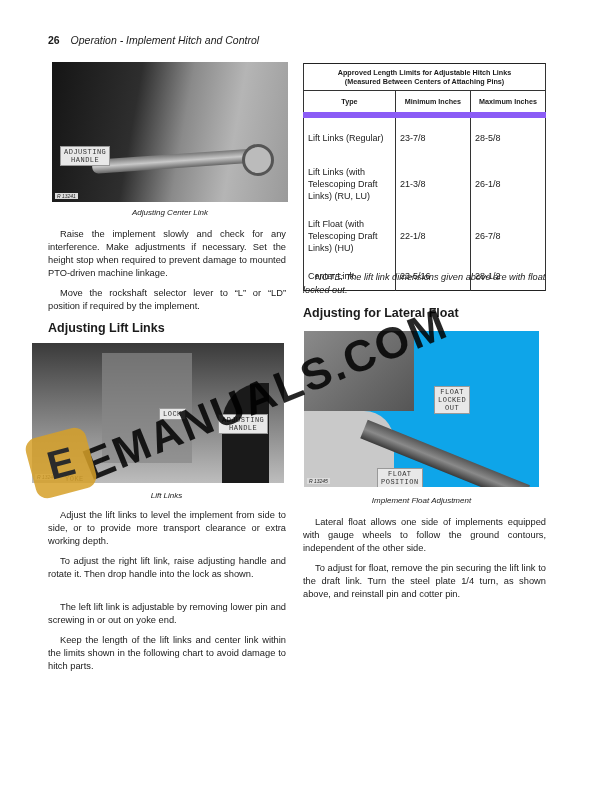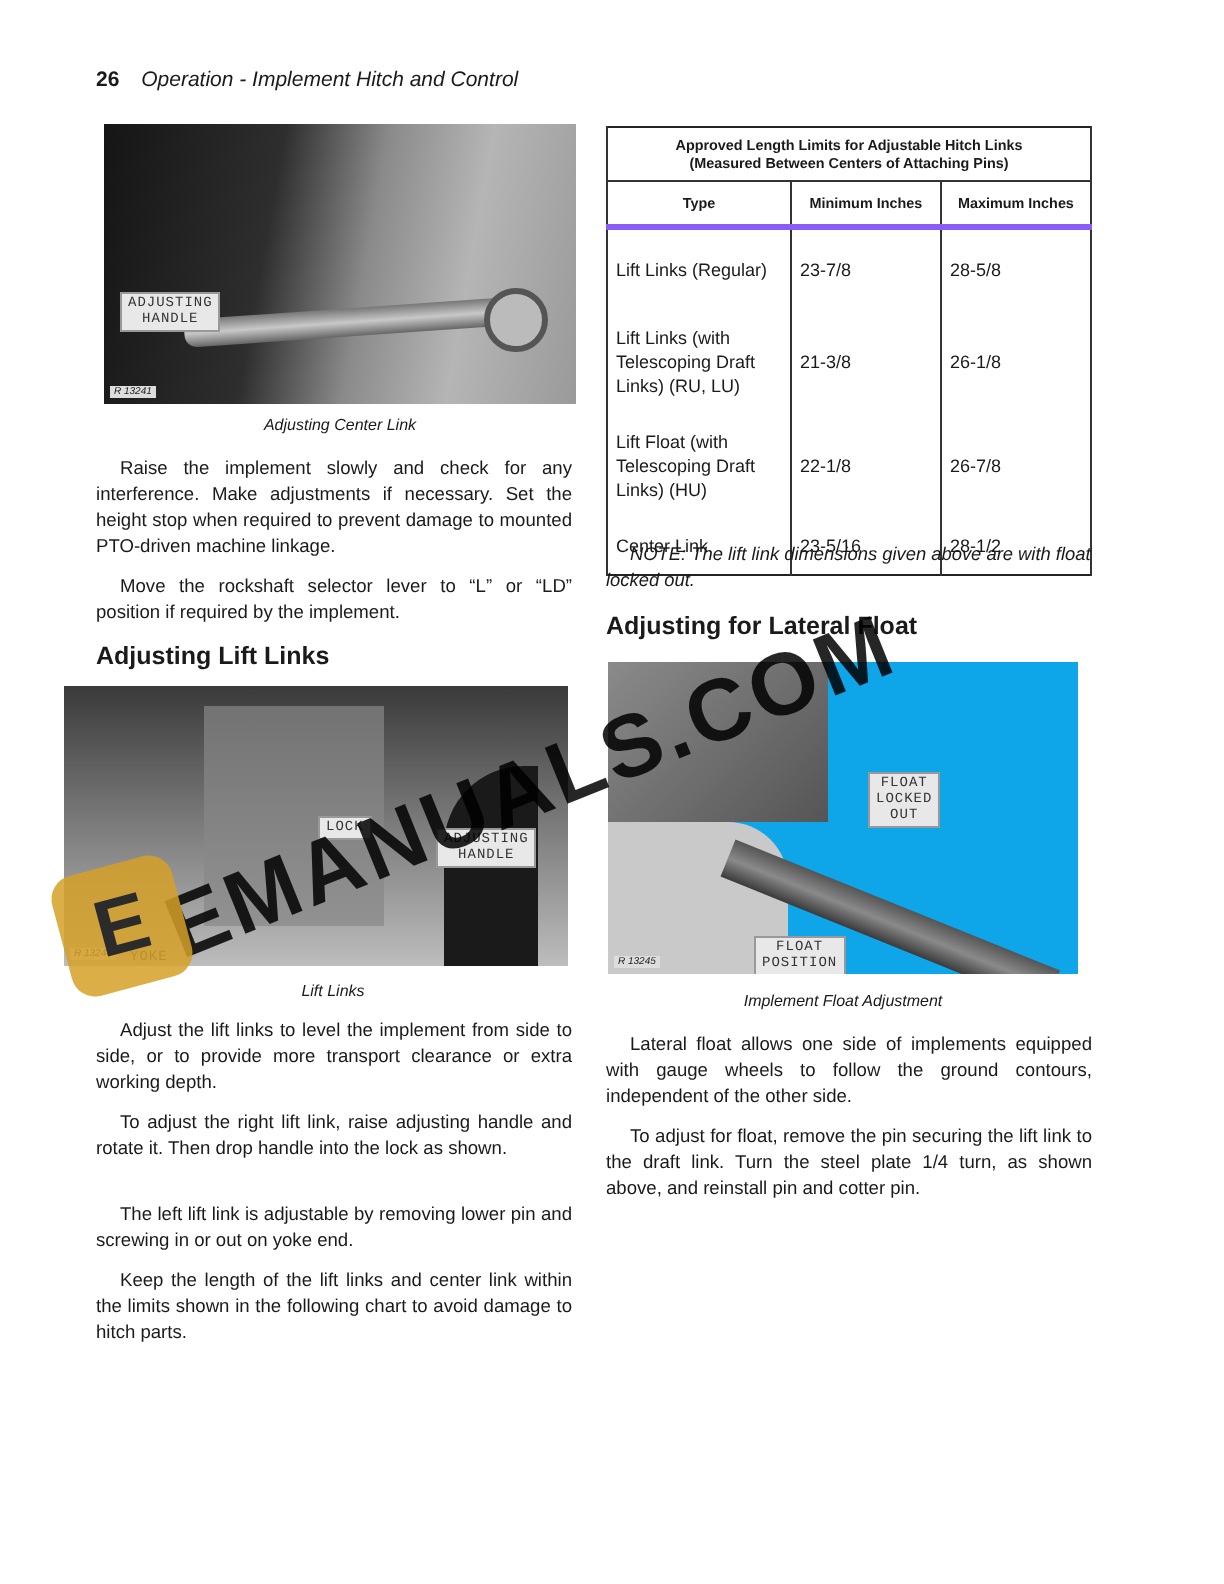--- a/index.html
+++ b/index.html
@@ -15,21 +15,21 @@
   .photo .code { position:absolute; left:3px; bottom:3px; background:#ddd; color:#222; font-size:5px; padding:0 2px; font-style:italic; }
   .caption { position:absolute; font-size:8px; font-style:italic; text-align:center; }
 
   .para { position:absolute; font-size:9.3px; line-height:13px; text-align:justify; }
   .para .indent { display:inline-block; width:12px; }
   .h2 { position:absolute; font-size:12.5px; font-weight:bold; }
 
   table.spec { position:absolute; left:303px; top:63px; width:243px; border-collapse:collapse; border:1.5px solid #222; font-size:9px; }
   table.spec th, table.spec td { border-left:1px solid #333; border-right:1px solid #333; }
   table.spec .title-row th { font-size:7.2px; font-weight:bold; text-align:center; padding:4px 2px; border-bottom:1px solid #333; line-height:9px; }
-  table.spec .head-row th { font-size:7.2px; font-weight:bold; text-align:center; padding:6px 2px; border-bottom:3px solid #8b5cf6; }
+  table.spec .head-row th { font-size:7.2px; font-weight:bold; text-align:center; padding:6px 2px; border-bottom:6px solid #8b5cf6; }
   table.spec td { vertical-align:middle; padding:4px 4px; line-height:12px; }
   table.spec td.num { }
 
   .note { position:absolute; left:303px; top:271px; width:243px; font-size:9.2px; line-height:13px; font-style:italic; }
 
   .wm-text { position:absolute; font-size:44px; font-weight:bold; color:rgba(0,0,0,0.85); transform:rotate(-22deg); transform-origin:left bottom; letter-spacing:2px; pointer-events:none; }
   .wm-logo { position:absolute; left:30px; top:432px; width:62px; height:62px; background:rgba(214,160,40,0.85); border-radius:12px; transform:rotate(-15deg); display:flex; align-items:center; justify-content:center; font-size:40px; font-weight:bold; color:#2b2b2b; }
 </style>
 </head>
 <body>

